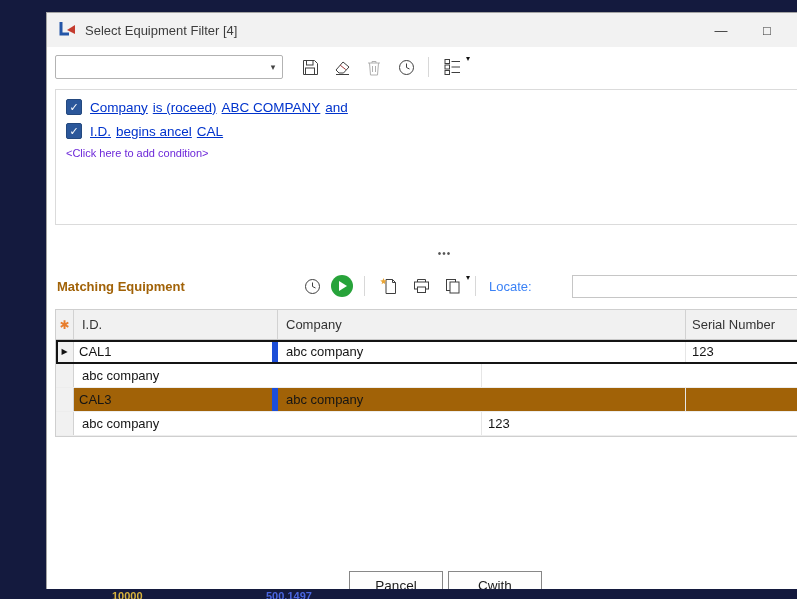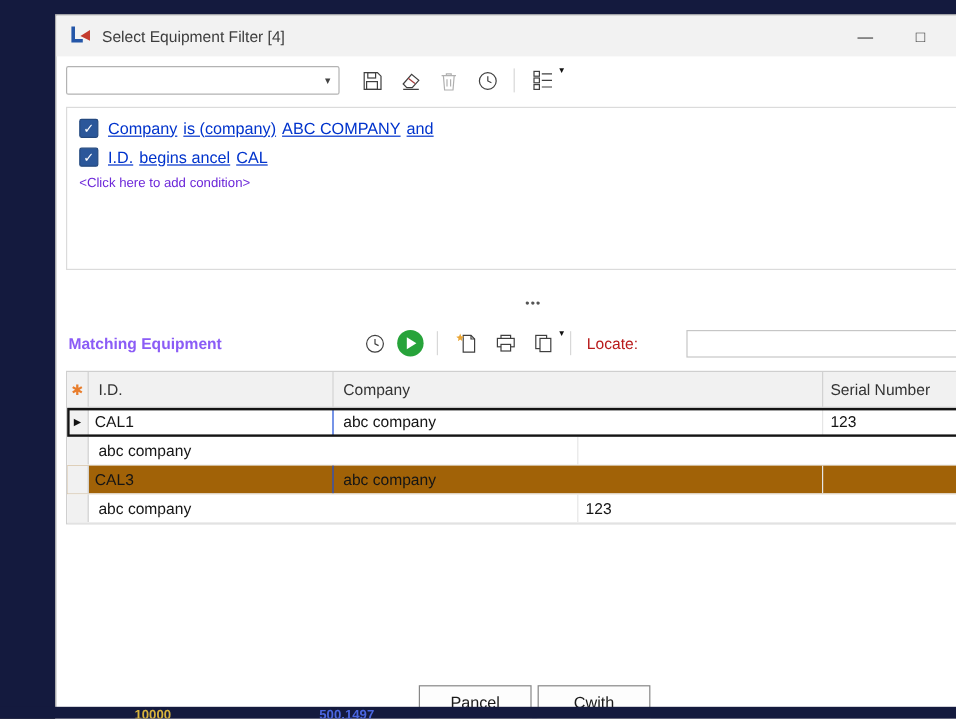--- a/index.html
+++ b/index.html
@@ -32,34 +32,34 @@
   .filter-panel { position: absolute; top: 76px; left: 8px; width: 779px; height: 136px; border: 1px solid #dbdbdb; padding: 9px 10px; background: #fff; }
   .cond-row { display: flex; align-items: center; margin-bottom: 8px; font-size: 13.5px; }
   .checkbox { width: 16px; height: 16px; background: #2b579a; border: 1px solid #24497f; border-radius: 2px; display: flex; align-items: center; justify-content: center; color: #fff; font-size: 11px; margin-right: 8px; flex: none; cursor: default; }
   .lnk { color: #0033cc; text-decoration: underline; margin-right: 5px; cursor: default; white-space: nowrap; }
   .add-cond { color: #6d28d9; font-size: 11px; margin-top: 3px; cursor: default; }
   
   .hsplit { position: absolute; top: 236px; left: 0; right: 0; text-align: center; color: #555; font-size: 10px; letter-spacing: 1px; line-height: 10px; cursor: default; }
   .vsplit { position: absolute; right: 3px; top: 404px; color: #555; font-size: 12px; line-height: 12px; cursor: default; }
   
   .results-bar { position: absolute; top: 255px; left: 0; right: 0; height: 36px; display: flex; align-items: center; padding-left: 10px; }
-  .results-title { font-size: 13px; font-weight: bold; color: #8b5cf6; width: 238px; flex: none; }
+  .results-title { font-size: 13px; font-weight: bold; color: #a16207; width: 238px; flex: none; }
   .play-btn { width: 22px; height: 22px; border-radius: 50%; background: #27a33a; display: flex; align-items: center; justify-content: center; margin: 0 4px; border: none; padding: 0; }
   .play-tri { width: 0; height: 0; border-left: 8px solid #fff; border-top: 5px solid transparent; border-bottom: 5px solid transparent; margin-left: 2px; }
-  .locate-label { font-size: 13px; color: #b91c1c; margin-left: 6px; flex: none; }
+  .locate-label { font-size: 13px; color: #3b82f6; margin-left: 6px; flex: none; }
   .locate-input { margin-left: 40px; width: 256px; height: 23px; border: 1px solid #c6c6c6; font-size: 13px; padding: 0 5px; outline: none; }
   
   .grid { position: absolute; top: 296px; left: 8px; width: 773px; border: 1px solid #cfcfcf; font-size: 13px; color: #151515; background: #fff; }
   .g-head { display: flex; height: 30px; background: #f1f1f1; border-bottom: 1px solid #c9c9c9; color: #333; align-items: stretch; }
   .g-head .cell { display: flex; align-items: center; }
   .g-row { display: flex; height: 24px; border-bottom: 1px solid #ededed; background: #fff; position: relative; }
   .g-row.alt { background: #a16207; }
   .g-row.selected { outline: 2px solid #141414; outline-offset: -2px; z-index: 2; }
   .c-sel { width: 18px; flex: none; background: #f1f1f1; border-right: 1px solid #d2d2d2; display: flex; align-items: center; justify-content: center; }
-  .c-id  { width: 204px; flex: none; padding-left: 5px; display: flex; align-items: center; border-right: 1px solid #1d4ed8; }
+  .c-id  { width: 204px; flex: none; padding-left: 5px; display: flex; align-items: center; border-right: 6px solid #1d4ed8; }
   .c-co  { width: 408px; flex: none; padding-left: 8px; display: flex; align-items: center; border-right: 1px solid #e6e6e6; }
   .c-sn  { flex: 1; padding-left: 6px; display: flex; align-items: center; }
   .g-head .c-id, .g-head .c-co { border-right: 1px solid #d2d2d2; padding-left: 8px; }
   .star { color: #e87d2c; font-size: 12px; }
   .pointer { font-size: 8px; color: #111; }
   
   .footer-btn { position: absolute; top: 558px; height: 28px; width: 94px; background: #fdfdfd; border: 1px solid #878787; font-size: 13.5px; color: #1a1a1a; display: flex; align-items: center; justify-content: center; cursor: default; }
   #proceed { left: 302px; }
   #cancel  { left: 401px; }
   .u { text-decoration: underline; }
@@ -146,21 +146,21 @@
         <span class="dd">▾</span>
       </button>
     </div>
 
     <div class="filter-panel">
       <div class="cond-row">
         <span class="checkbox">
             <span>✓</span>
           </span>
         <span class="lnk">Company</span>
-        <span class="lnk">is (company)</span>
+        <span class="lnk">is (roceed)</span>
         <span class="lnk">ABC COMPANY</span>
         <span class="lnk">and</span>
       </div>
       <div class="cond-row">
         <span class="checkbox">
             <span>✓</span>
           </span>
         <span class="lnk">I.D.</span>
         <span class="lnk">begins ancel</span>
         <span class="lnk">CAL</span>

